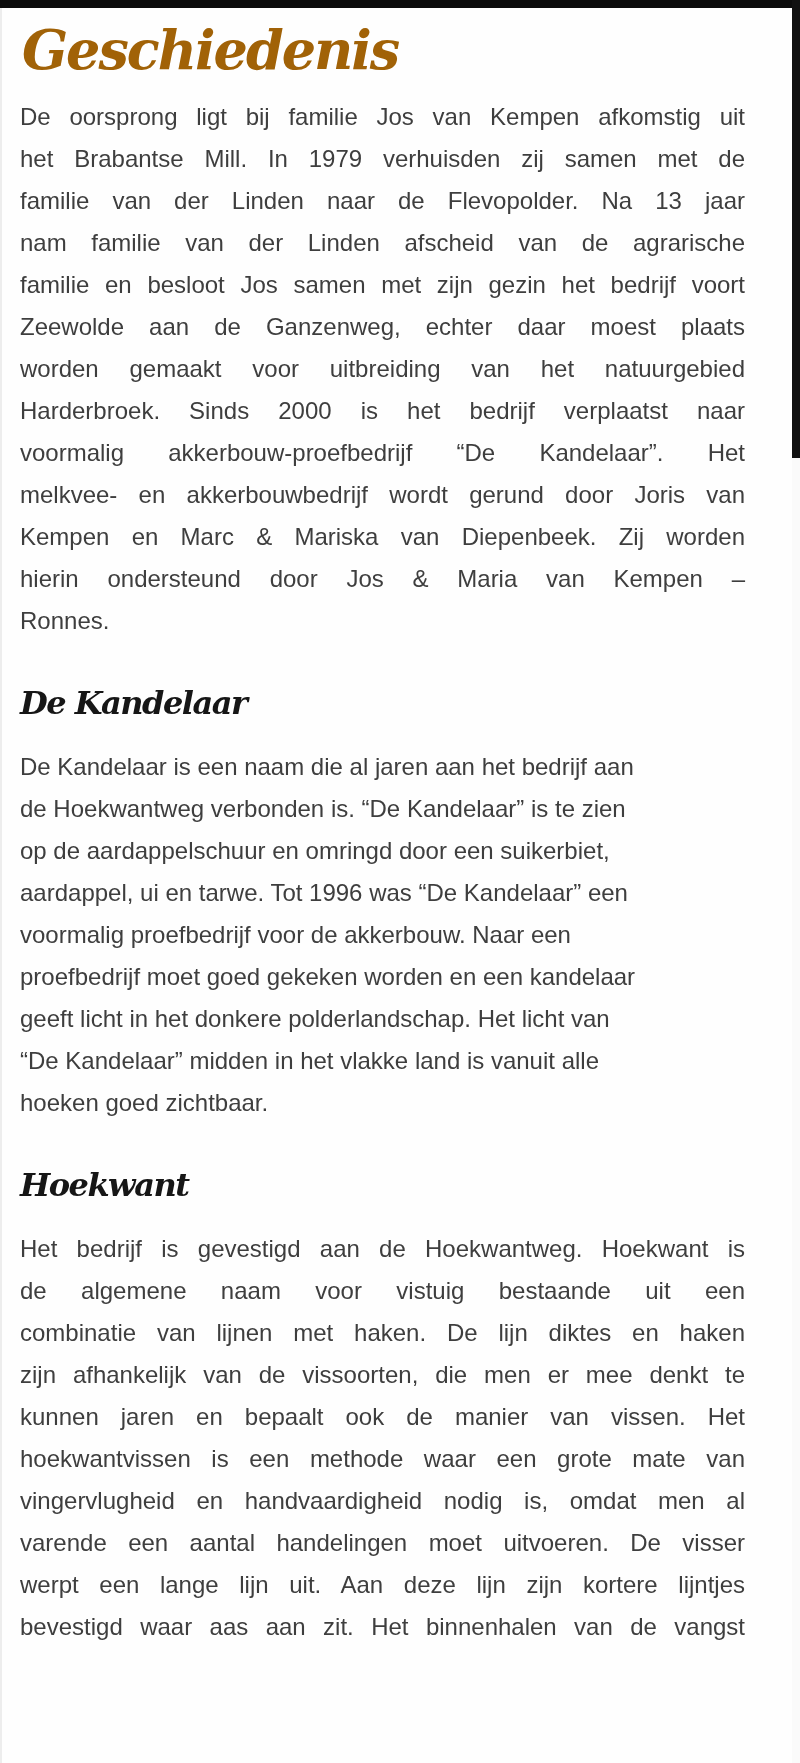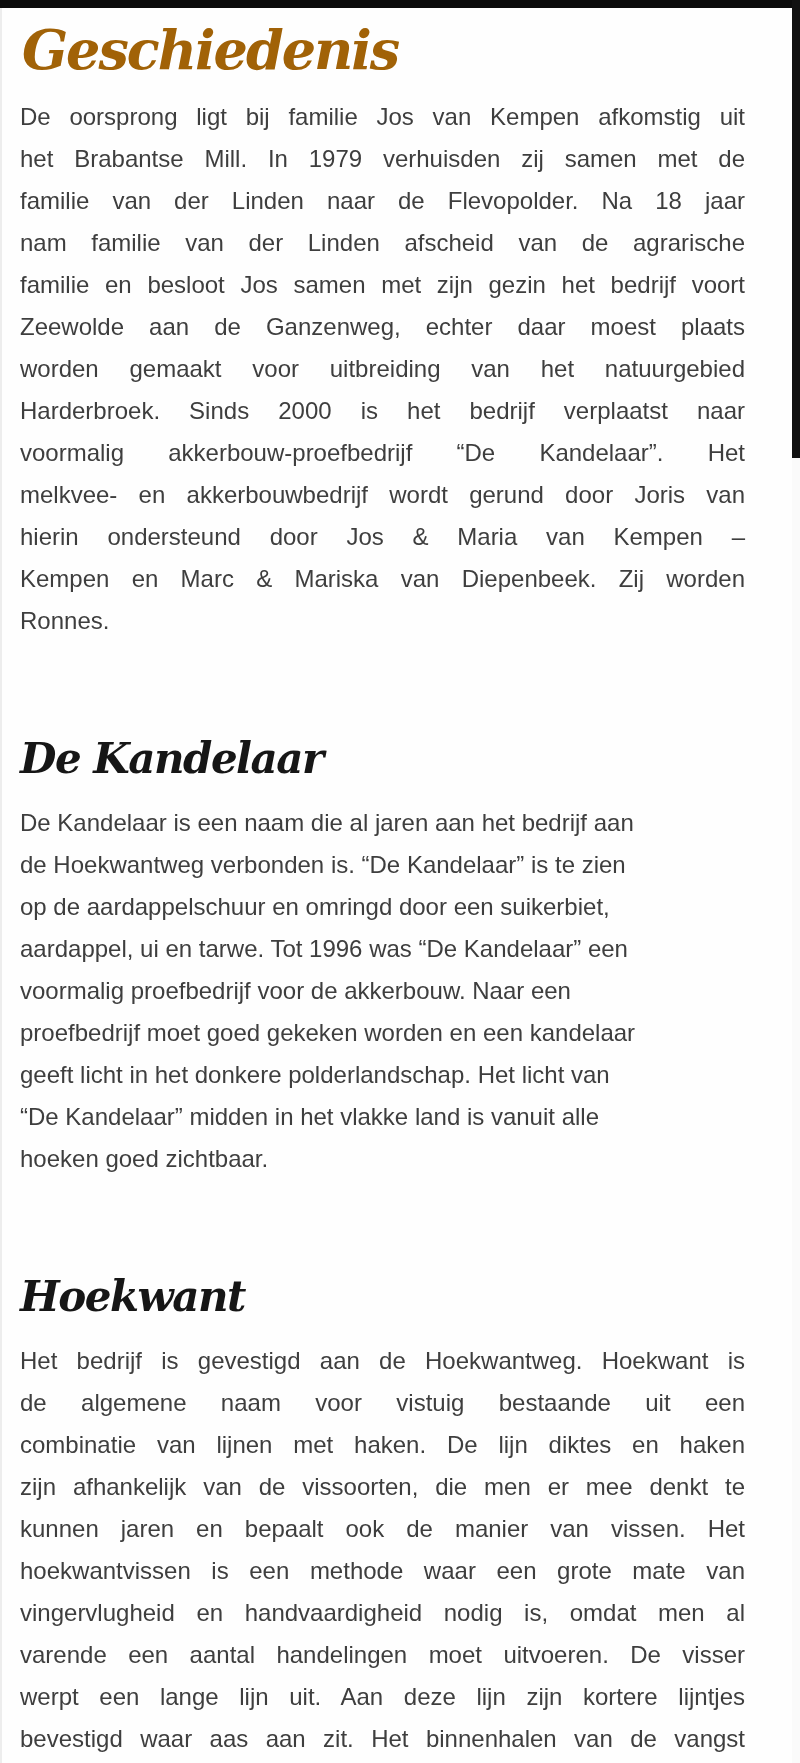--- a/index.html
+++ b/index.html
@@ -47,52 +47,52 @@
     white-space: normal; overflow: visible;
   }
   .para .line.j {
     text-align: justify;
     text-align-last: justify;
   }
   .intro-para { margin-top: 96px; }
   .sub-heading {
     font-family: "DejaVu Serif", serif;
     font-style: italic; font-weight: 800;
-    font-size: 42px; line-height: 50px;
+    font-size: 32px; line-height: 50px;
     letter-spacing: -1.5px;
     color: #161616;
-    margin: 92px 0 18px 0;
+    margin: 36px 0 18px 0;
   }
 </style>
 </head>
 <body>
 
 <div class="page-edge-left"></div>
 <div class="scroll-track"></div>
 <div class="scroll-thumb"></div>
 <div class="top-bar"></div>
 
 <h1 class="page-title">Geschiedenis</h1>
 
 <main class="content">
 
   <section>
     <div class="para intro-para">
         <div class="line j">De oorsprong ligt bij familie Jos van Kempen afkomstig uit</div>
         <div class="line j">het Brabantse Mill. In 1979 verhuisden zij samen met de</div>
-        <div class="line j">familie van der Linden naar de Flevopolder. Na 18 jaar</div>
+        <div class="line j">familie van der Linden naar de Flevopolder. Na 13 jaar</div>
         <div class="line j">nam familie van der Linden afscheid van de agrarische</div>
         <div class="line j">familie en besloot Jos samen met zijn gezin het bedrijf voort</div>
         <div class="line j">Zeewolde aan de Ganzenweg, echter daar moest plaats</div>
         <div class="line j">worden gemaakt voor uitbreiding van het natuurgebied</div>
         <div class="line j">Harderbroek. Sinds 2000 is het bedrijf verplaatst naar</div>
         <div class="line j">voormalig akkerbouw-proefbedrijf “De Kandelaar”. Het</div>
         <div class="line j">melkvee- en akkerbouwbedrijf wordt gerund door Joris van</div>
+        <div class="line j">Kempen en Marc &amp; Mariska van Diepenbeek. Zij worden</div>
         <div class="line j">hierin ondersteund door Jos &amp; Maria van Kempen –</div>
-        <div class="line j">Kempen en Marc &amp; Mariska van Diepenbeek. Zij worden</div>
         <div class="line">Ronnes.</div>
       </div>
   </section>
 
   <section>
     <h2 class="sub-heading">De Kandelaar</h2>
     <div class="para">
         <div class="line">De Kandelaar is een naam die al jaren aan het bedrijf aan</div>
         <div class="line">de Hoekwantweg verbonden is. “De Kandelaar” is te zien</div>
         <div class="line">op de aardappelschuur en omringd door een suikerbiet,</div>

